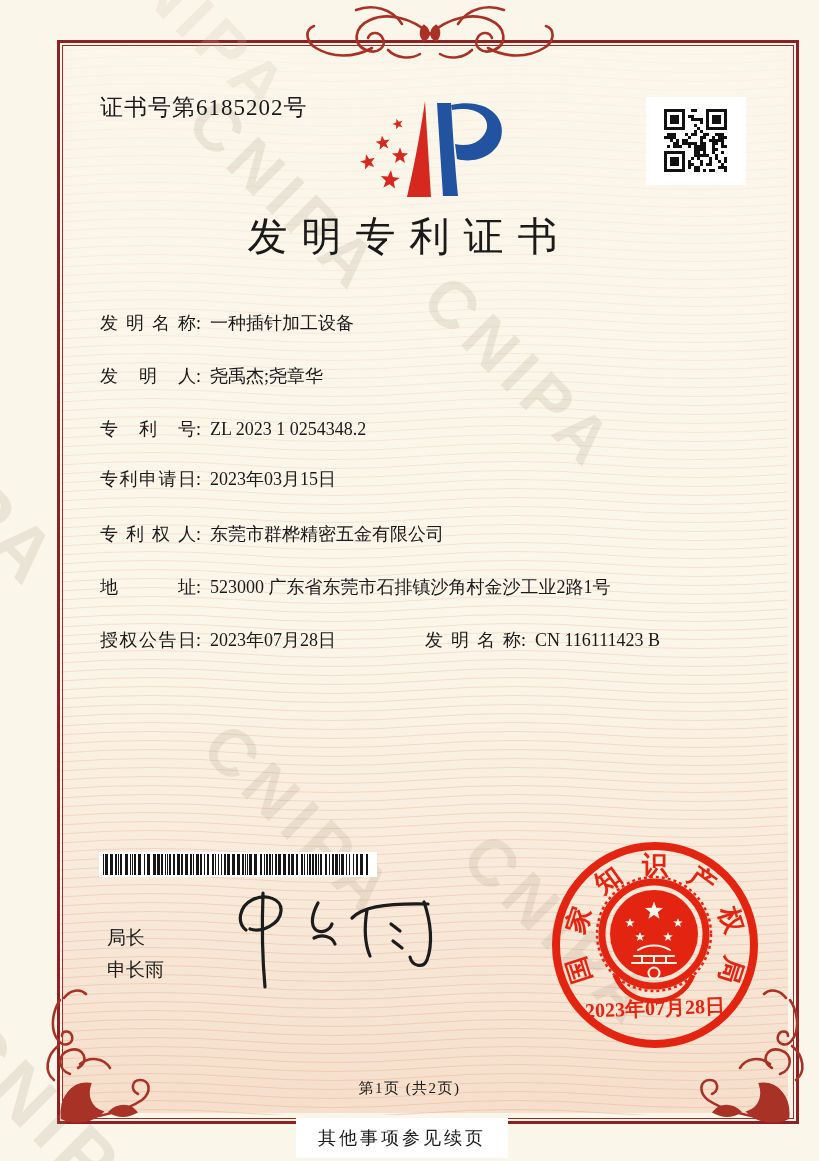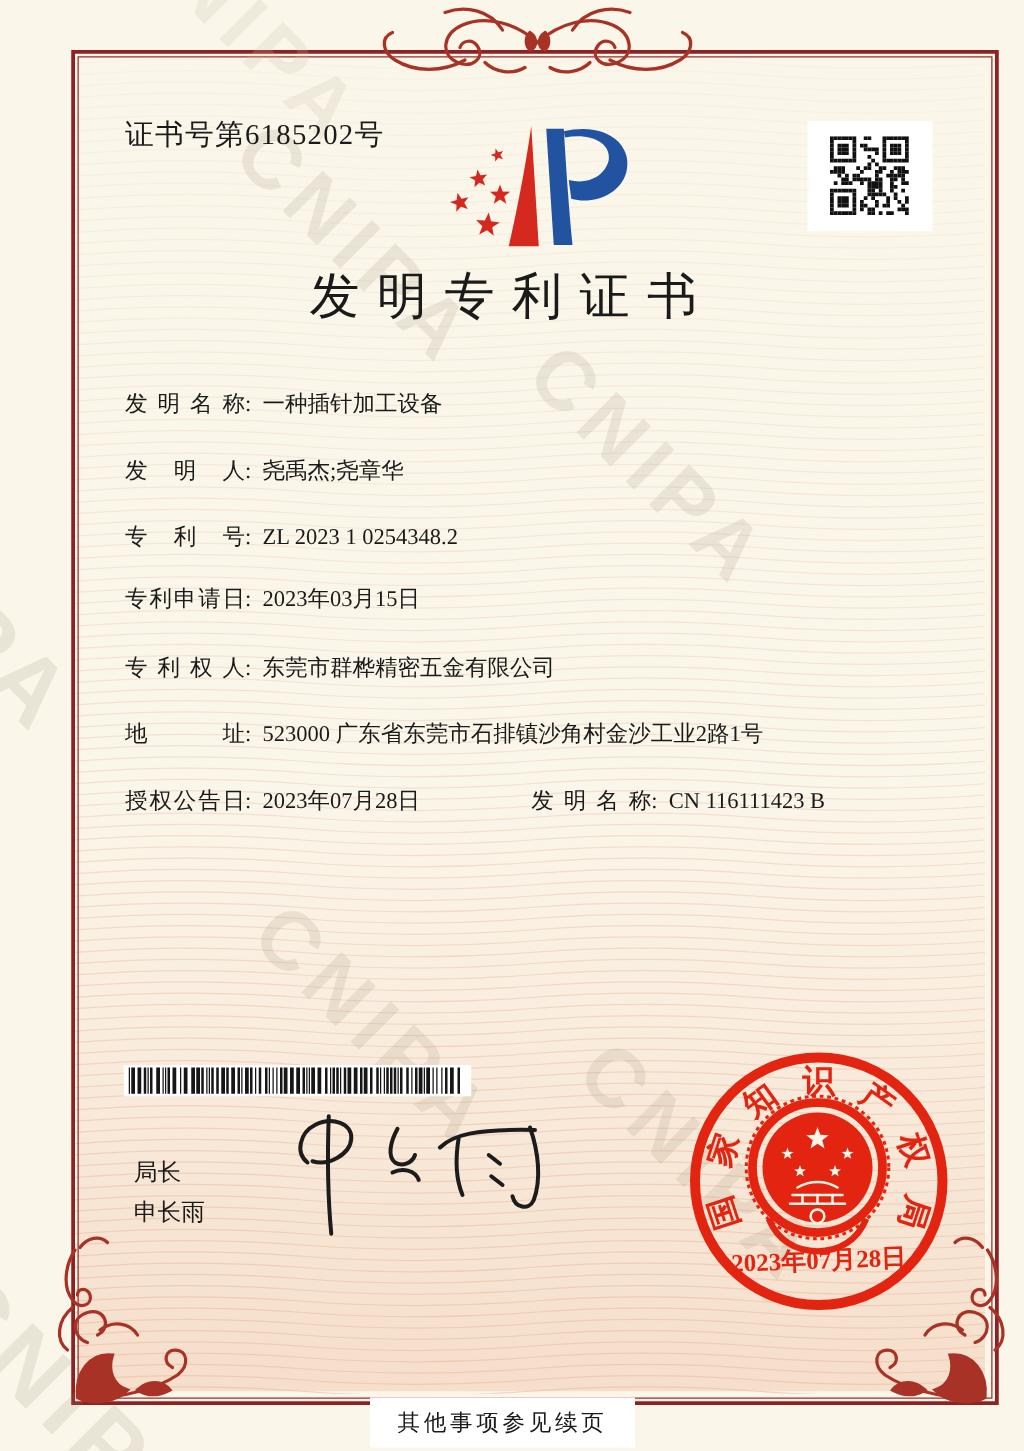--- a/index.html
+++ b/index.html
@@ -589,15 +589,16 @@
       <span class="sealch" style="left: 578.915px; top: 969.721px; transform: translate(-50%, -50%) rotate(-108deg);">国</span>
       <span class="sealch" style="left: 578.915px; top: 920.279px; transform: translate(-50%, -50%) rotate(-72deg);">家</span>
       <span class="sealch" style="left: 607.977px; top: 880.279px; transform: translate(-50%, -50%) rotate(-36deg);">知</span>
       <span class="sealch" style="left: 655px; top: 865px; transform: translate(-50%, -50%) rotate(0deg);">识</span>
       <span class="sealch" style="left: 702.023px; top: 880.279px; transform: translate(-50%, -50%) rotate(36deg);">产</span>
       <span class="sealch" style="left: 731.085px; top: 920.279px; transform: translate(-50%, -50%) rotate(72deg);">权</span>
       <span class="sealch" style="left: 731.085px; top: 969.721px; transform: translate(-50%, -50%) rotate(108deg);">局</span>
     </div>
   <div class="abs" id="seal-date">2023年07月28日</div>
 
+  <div class="abs" id="footer-page">第1页 (共2页)</div>
   <div class="abs" id="note-box">其他事项参见续页</div>
 
 </div>
 
 </body></html>

